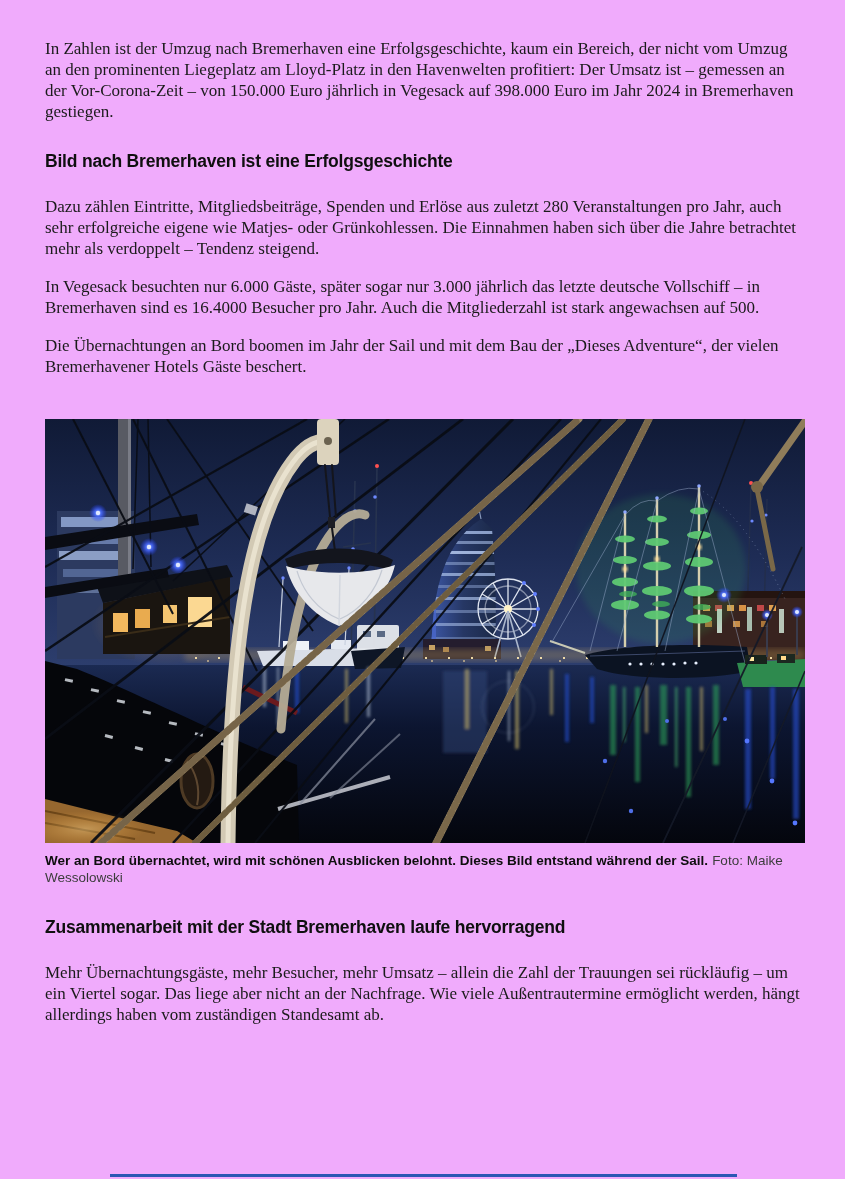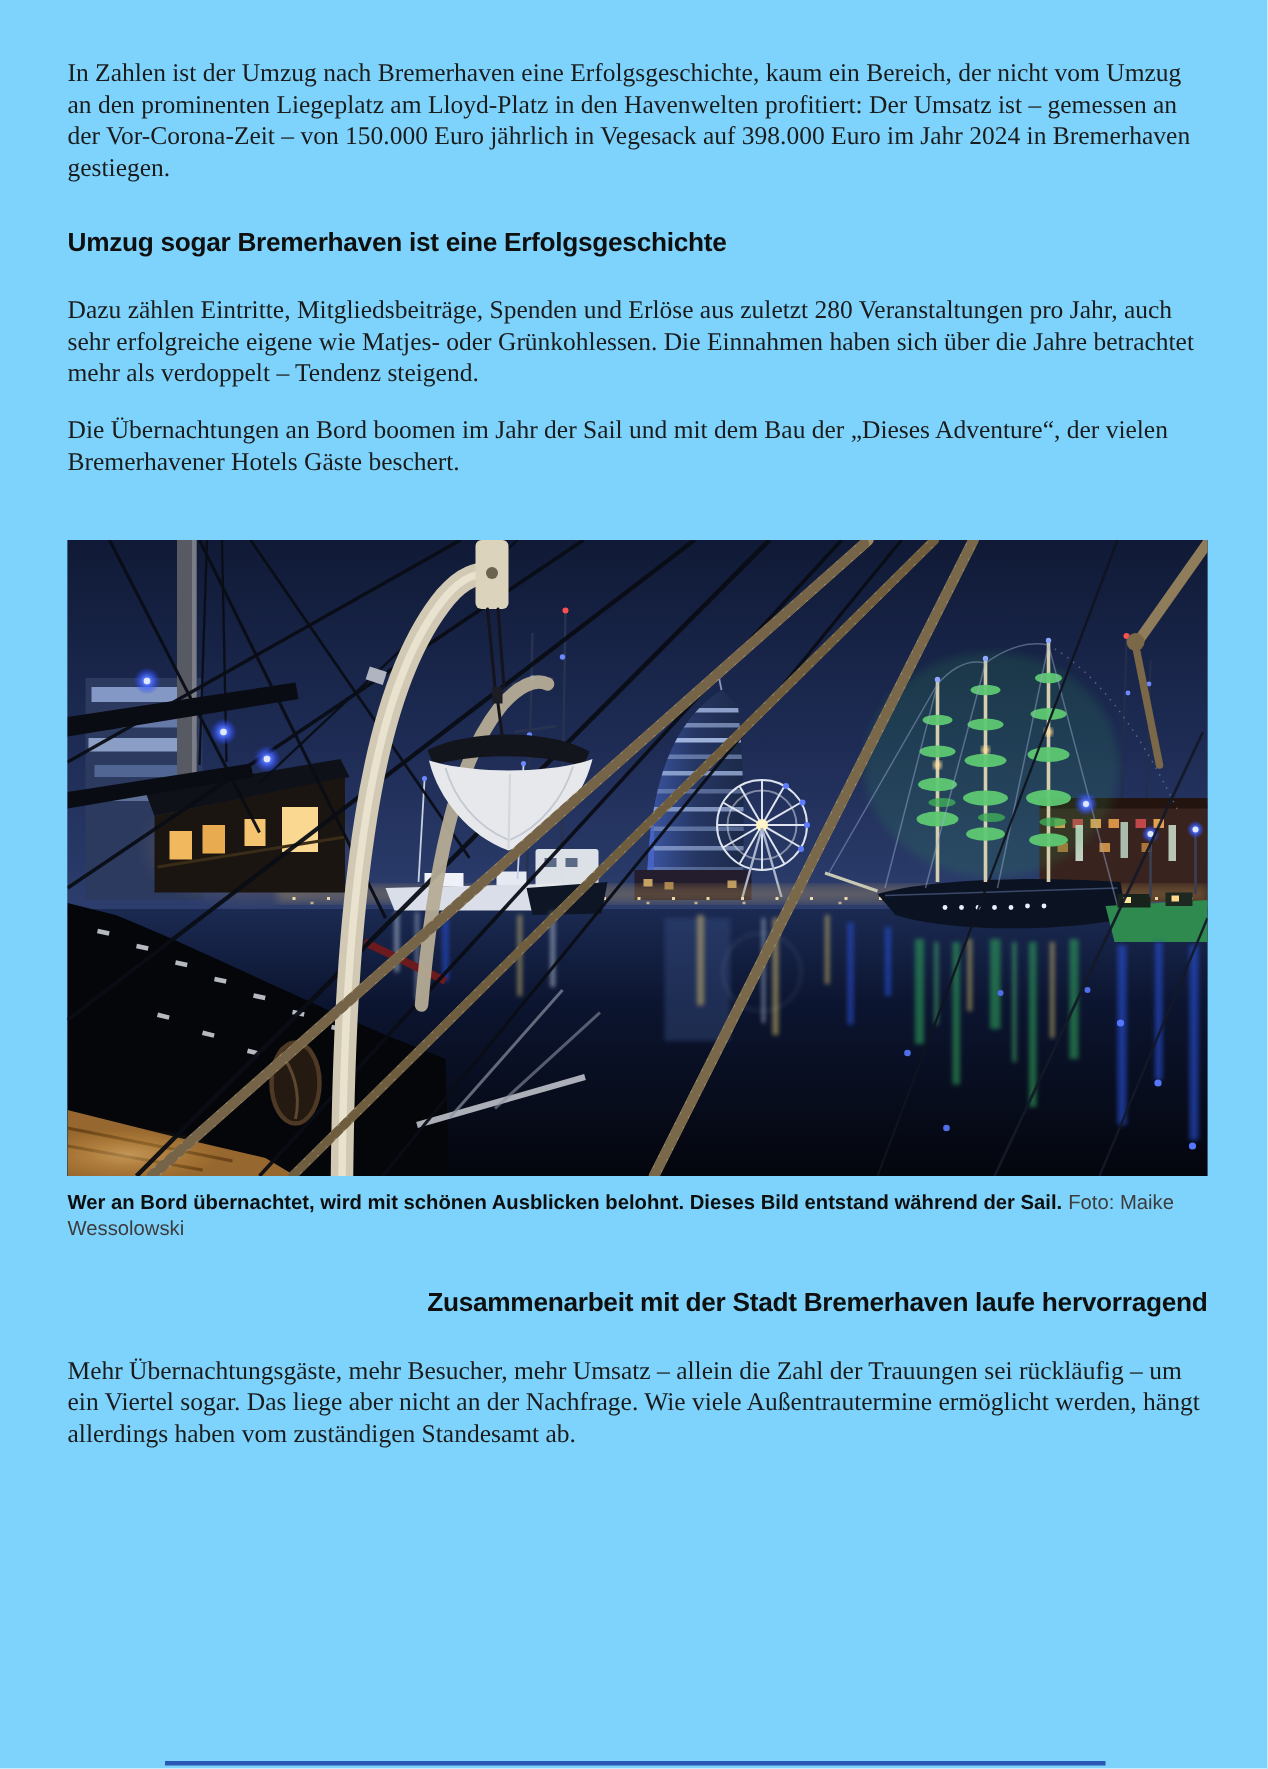--- a/index.html
+++ b/index.html
@@ -1,20 +1,20 @@
 <!DOCTYPE html>
 <html><head>
 <meta charset="utf-8">
 <style>
   html,body{margin:0;padding:0;background:#ffffff;}
   .page{
     position:relative;
     width:845px;
     height:1179px;
-    background:#7dd3fc;
+    background:#f0abfc;
     overflow:hidden;
     font-family:"Liberation Serif", serif;
   }
   .content{
     padding:38px 40px 0 45px;
     width:760px;
   }
   p.body-text{
     margin:0 0 17px 0;
     font-size:17px;
@@ -44,41 +44,42 @@
   .photo-wrap svg{display:block;}
   figcaption{
     margin-top:9px;
     font-family:"Liberation Sans", sans-serif;
     font-size:13.5px;
     line-height:17px;
     color:#111111;
   }
   .cap-bold{font-weight:700;color:#0e0e0e;}
   .cap-credit{font-weight:400;color:#3c3c3c;margin-left:4px;}
-  h3.subhead.after-figure{margin-top:31px;text-align:right;}
+  h3.subhead.after-figure{margin-top:31px;}
   .bottom-line{
     position:absolute;
     left:110px;
     top:1174px;
     width:627px;
     height:3px;
     background:#2b57b4;
   }
 </style>
 </head>
 <body>
 
 <div class="page">
   <div class="content">
 
     <p class="body-text">In Zahlen ist der Umzug nach Bremerhaven eine Erfolgsgeschichte, kaum ein Bereich, der nicht vom Umzug an den prominenten Liegeplatz am Lloyd-Platz in den Havenwelten profitiert: Der Umsatz ist – gemessen an der Vor-Corona-Zeit – von 150.000 Euro jährlich in Vegesack auf 398.000 Euro im Jahr 2024 in Bremerhaven gestiegen.</p>
 
-    <h3 class="subhead">Umzug sogar Bremerhaven ist eine Erfolgsgeschichte</h3>
+    <h3 class="subhead">Bild nach Bremerhaven ist eine Erfolgsgeschichte</h3>
 
     <p class="body-text">Dazu zählen Eintritte, Mitgliedsbeiträge, Spenden und Erlöse aus zuletzt 280 Veranstaltungen pro Jahr, auch sehr erfolgreiche eigene wie Matjes- oder Grünkohlessen. Die Einnahmen haben sich über die Jahre betrachtet mehr als verdoppelt – Tendenz steigend.</p>
+    <p class="body-text">In Vegesack besuchten nur 6.000 Gäste, später sogar nur 3.000 jährlich das letzte deutsche Vollschiff – in Bremerhaven sind es 16.4000 Besucher pro Jahr. Auch die Mitgliederzahl ist stark angewachsen auf 500.</p>
     <p class="body-text">Die Übernachtungen an Bord boomen im Jahr der Sail und mit dem Bau der „Dieses Adventure“, der vielen Bremerhavener Hotels Gäste beschert.</p>
 
     <figure class="photo-figure">
       <div class="photo-wrap">
 
         <svg width="760" height="424" viewBox="0 0 760 424" xmlns="http://www.w3.org/2000/svg">
           <defs>
             <linearGradient id="sky" x1="0" y1="0" x2="0" y2="1">
               <stop offset="0" stop-color="#101a36"></stop>
               <stop offset="0.55" stop-color="#1e2c55"></stop>

